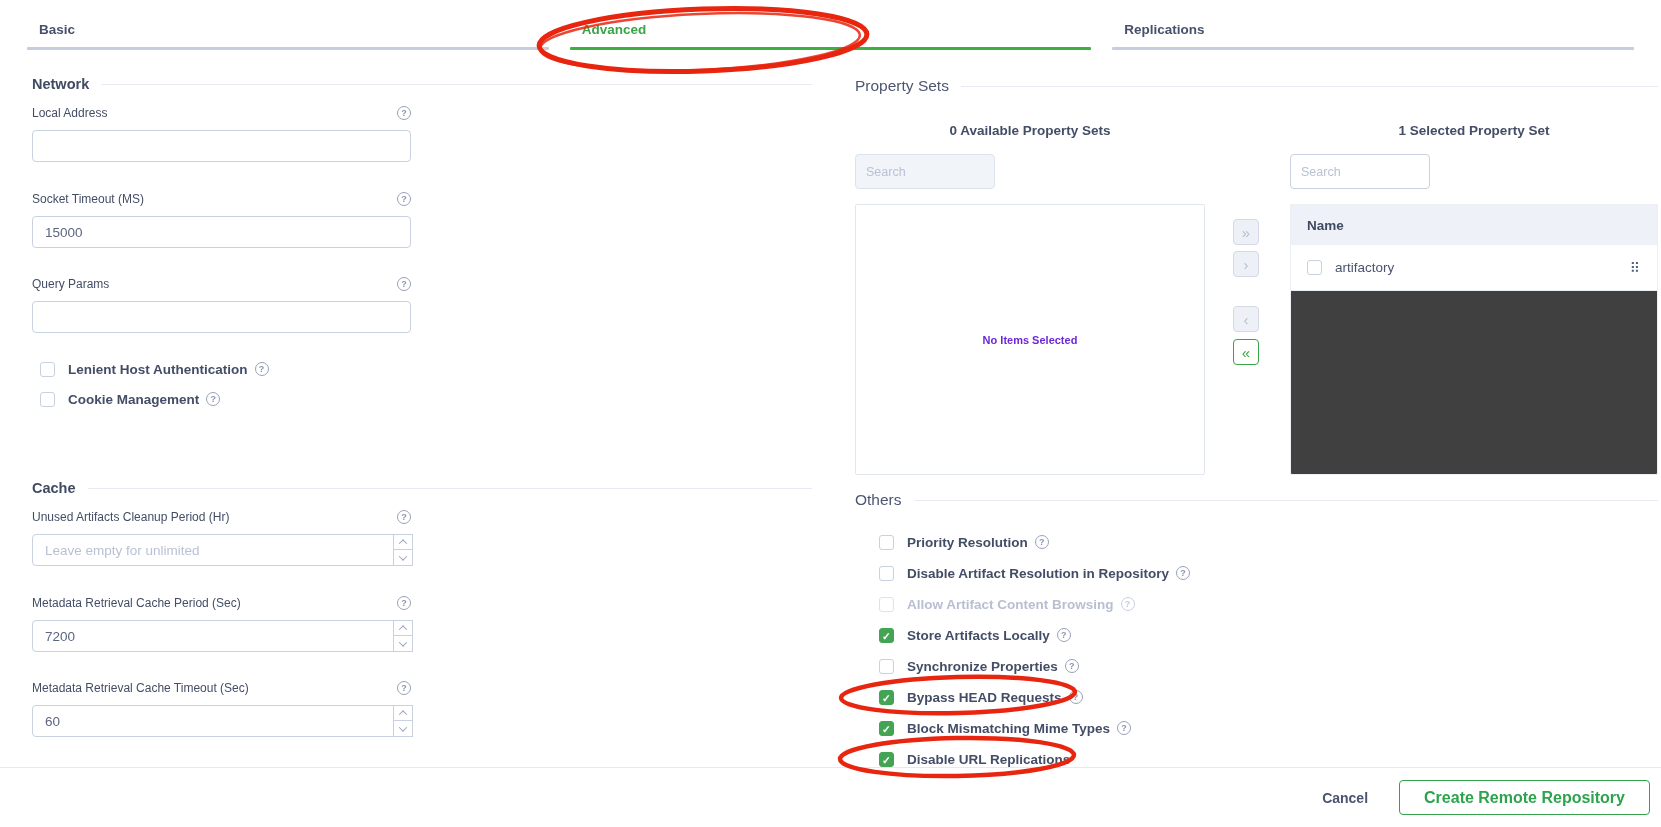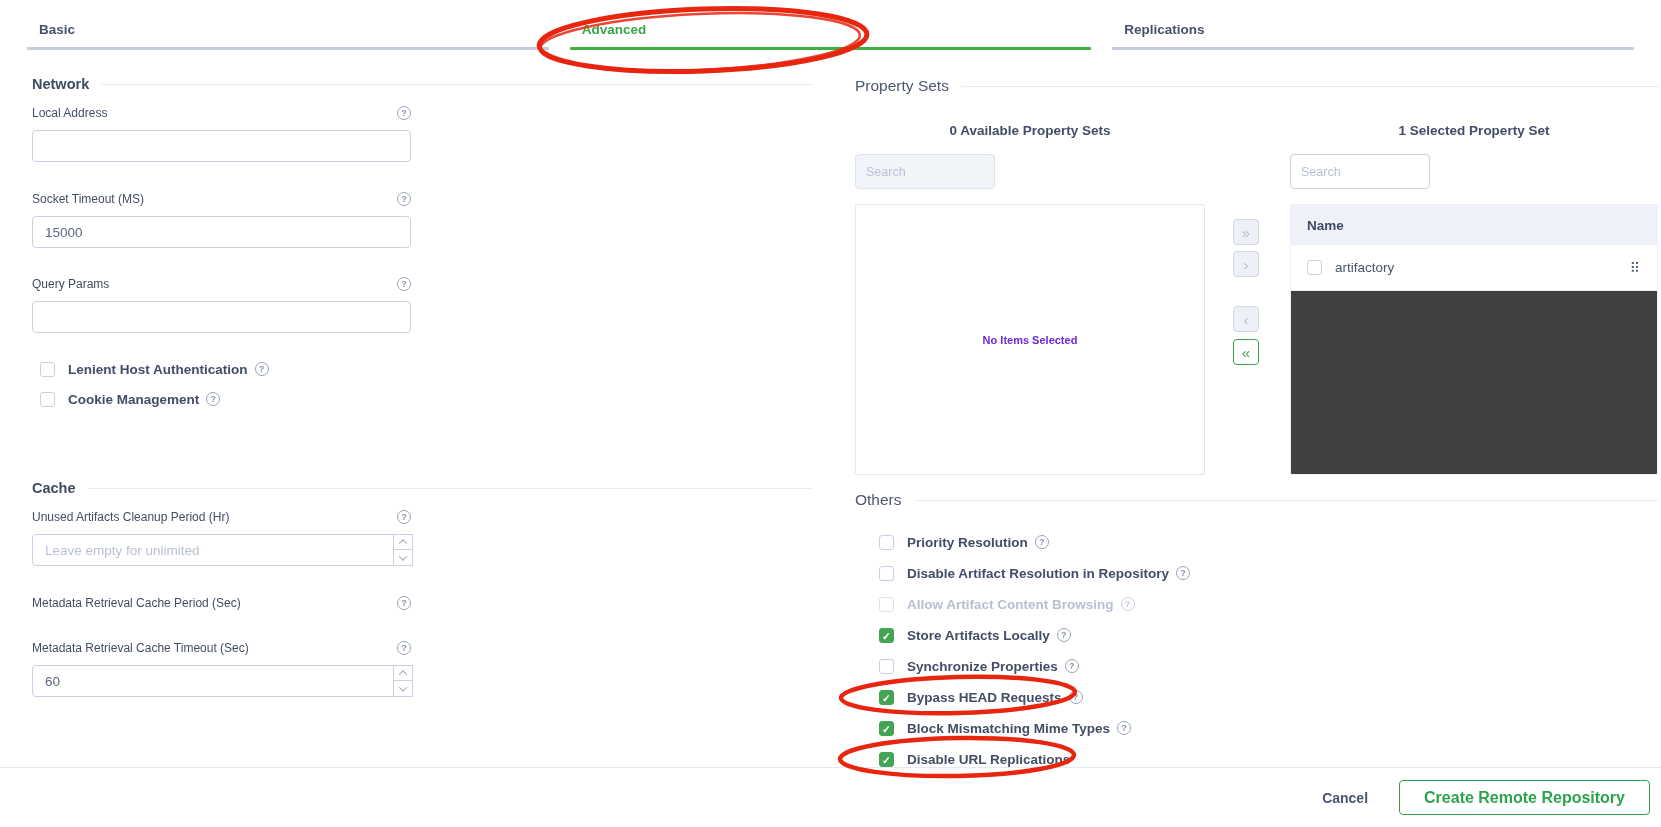--- a/index.html
+++ b/index.html
@@ -206,20 +206,31 @@
         <button class="spinbtn">
             <span class="chev down"></span>
           </button>
       </div>
     </div>
 
     
     <div class="field-head mt28">
       <label class="flabel">Metadata Retrieval Cache Period (Sec)</label>
       <span class="help">?</span>
+    </div>
+    <div class="numwrap mt8">
+      <input class="tinput" value="7200" style="">
+      <div class="spincol">
+        <button class="spinbtn">
+            <span class="chev up"></span>
+          </button>
+        <button class="spinbtn">
+            <span class="chev down"></span>
+          </button>
+      </div>
     </div>
 
     
     <div class="field-head mt27">
       <label class="flabel">Metadata Retrieval Cache Timeout (Sec)</label>
       <span class="help">?</span>
     </div>
     <div class="numwrap mt8">
       <input class="tinput" value="60" style="">
       <div class="spincol">

